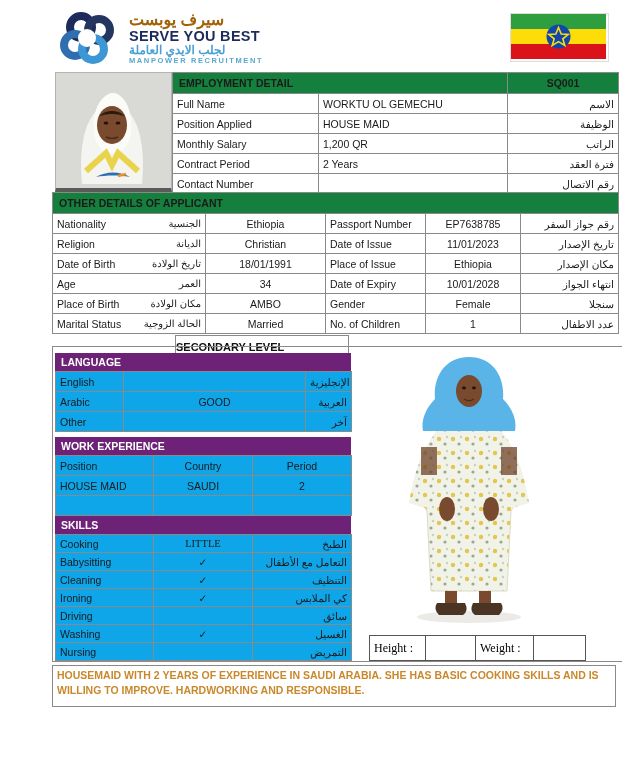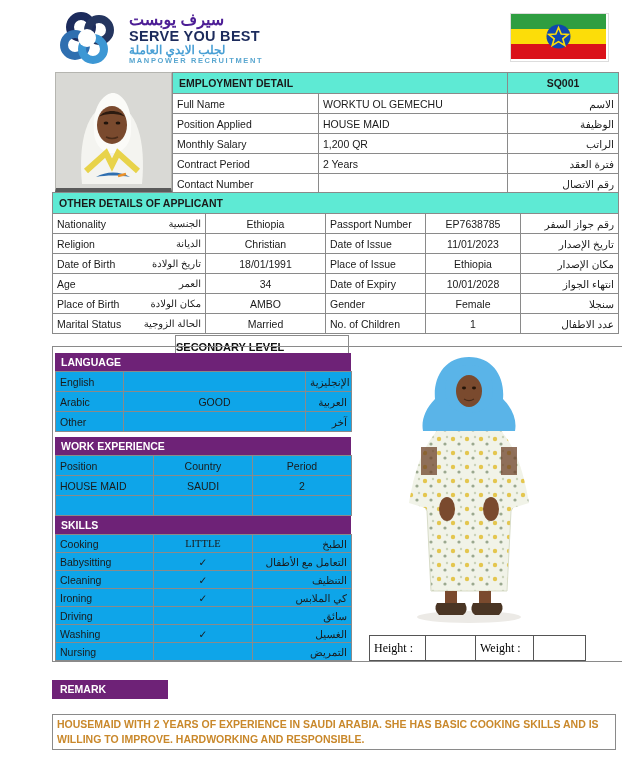--- a/index.html
+++ b/index.html
@@ -2,32 +2,32 @@
 <html><head>
 <meta charset="utf-8">
 <style>
   html,body{margin:0;padding:0;background:#fff;}
   .page{position:relative;width:622px;height:764px;background:#fff;
         font-family:"Liberation Sans",sans-serif;overflow:hidden;}
 
   
   .brand{position:absolute;left:57px;top:12px;display:flex;align-items:center;gap:8px;}
   .brand-text{display:flex;flex-direction:column;align-items:flex-start;line-height:1.05;}
-  .brand-ar-title{font-size:16px;font-weight:700;color:#4c1d95;}
+  .brand-ar-title{font-size:16px;font-weight:700;color:#a16207;}
   .brand-en-title{font-size:14.5px;font-weight:700;color:#1c2b5c;letter-spacing:.3px;}
   .brand-ar-sub{font-size:12px;font-weight:700;color:#4aa0d5;}
   .brand-en-sub{font-size:7.5px;font-weight:700;color:#5aa7d0;letter-spacing:1.6px;}
 
   .flag{position:absolute;left:510px;top:13px;width:97px;height:47px;border:1px solid #ddd;}
 
   
   table.t{border-collapse:collapse;table-layout:fixed;position:absolute;background:#fff;}
   table.t td{border:1px solid #8a8a8a;font-size:10.5px;color:#1a1a1a;
              padding:0 4px;height:19px;overflow:hidden;white-space:nowrap;}
-  .hdrcell{background:#5eead4;color:#fff;font-weight:700;font-size:11px;}
+  .hdrcell{background:#15803d;color:#fff;font-weight:700;font-size:11px;}
   .c{text-align:center;}
   .arlbl{text-align:right;font-size:10px;}
 
   
   .photo-box{position:absolute;left:55px;top:72px;width:115px;height:115px;
              border:1px solid #b5b5b0;border-bottom:4px solid #5a5a5a;background:#d9d9d5;}
   table.emp{left:172px;top:72px;width:446px;}
 
   
   table.other{left:52px;top:192px;width:566px;}
@@ -58,21 +58,21 @@
 
   .body-photo{position:absolute;left:326px;top:4px;width:180px;height:278px;background:#fff;}
 
   table.hw{position:absolute;left:316px;top:288px;border-collapse:collapse;table-layout:fixed;background:#fff;}
   table.hw td{border:1px solid #555;height:24px;font-family:"Liberation Serif",serif;
               font-size:12px;padding:0 4px;white-space:nowrap;overflow:hidden;}
 
   
   .remark-hdr{position:absolute;left:52px;top:680px;width:116px;height:19px;line-height:19px;
               background:#6e2277;color:#fff;font-weight:700;font-size:10.5px;padding-left:8px;box-sizing:border-box;}
-  .remark-box{position:absolute;left:52px;top:714px;width:564px;height:36px;
+  .remark-box{position:absolute;left:52px;top:665px;width:564px;height:42px;
               border:1px solid #8a8a8a;box-sizing:border-box;background:#fff;
               padding:2px 4px;font-size:10.5px;font-weight:700;color:#c9882b;line-height:15px;
               white-space:normal;}
 </style>
 </head>
 <body>
 
 <div class="page">
 
   <div class="brand">

